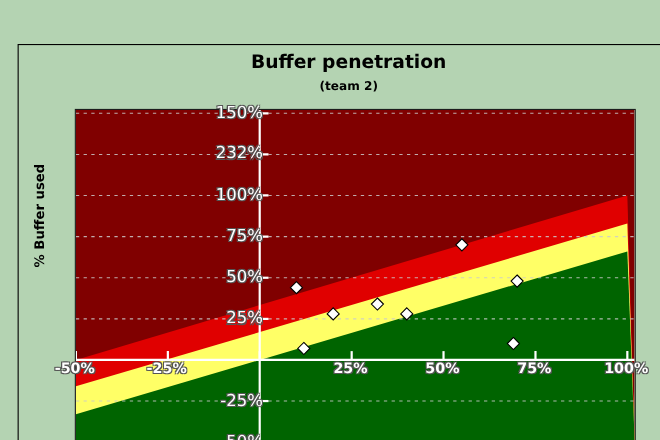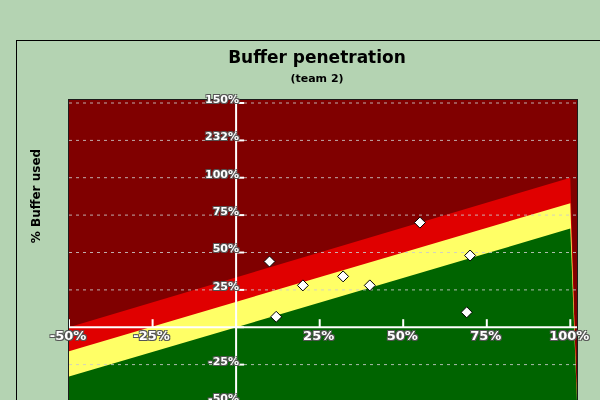--- a/index.html
+++ b/index.html
@@ -85,22 +85,22 @@
     border: 1px solid #1c1c1c;
     box-sizing: border-box;
   }
   #plot svg { display: block; }
   
   .ytick {
     position: absolute;
     right: 0;
     width: 60px;
     text-align: right;
-    font-size: 11px;
-    font-weight: bold;
+    font-size: 15px;
+    font-weight: normal;
     color: #ffffff;
     text-shadow: 1px 1px 0 #555, -1px -1px 0 #555, 1px -1px 0 #555, -1px 1px 0 #555;
     pointer-events: none;
   }
   #ytick-layer {
     position: absolute;
     left: 160px;
     top: 0;
     width: 62px;
     height: 400px;

